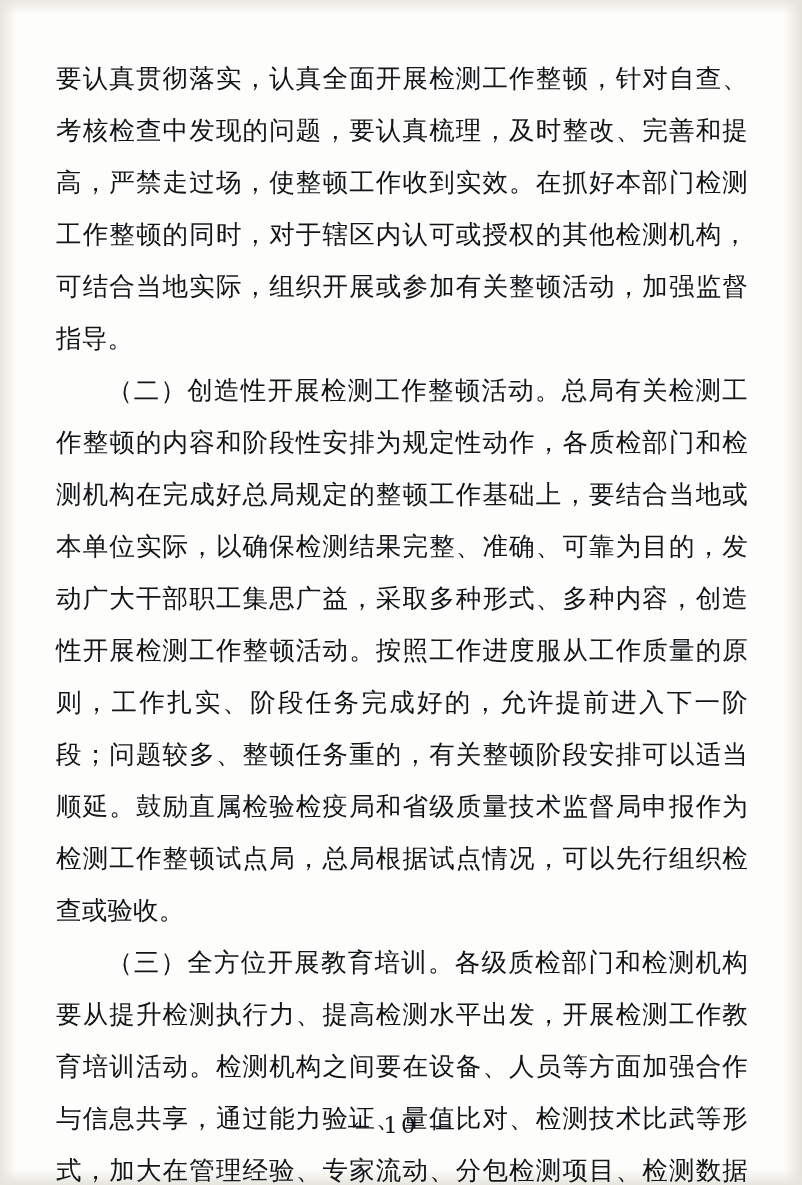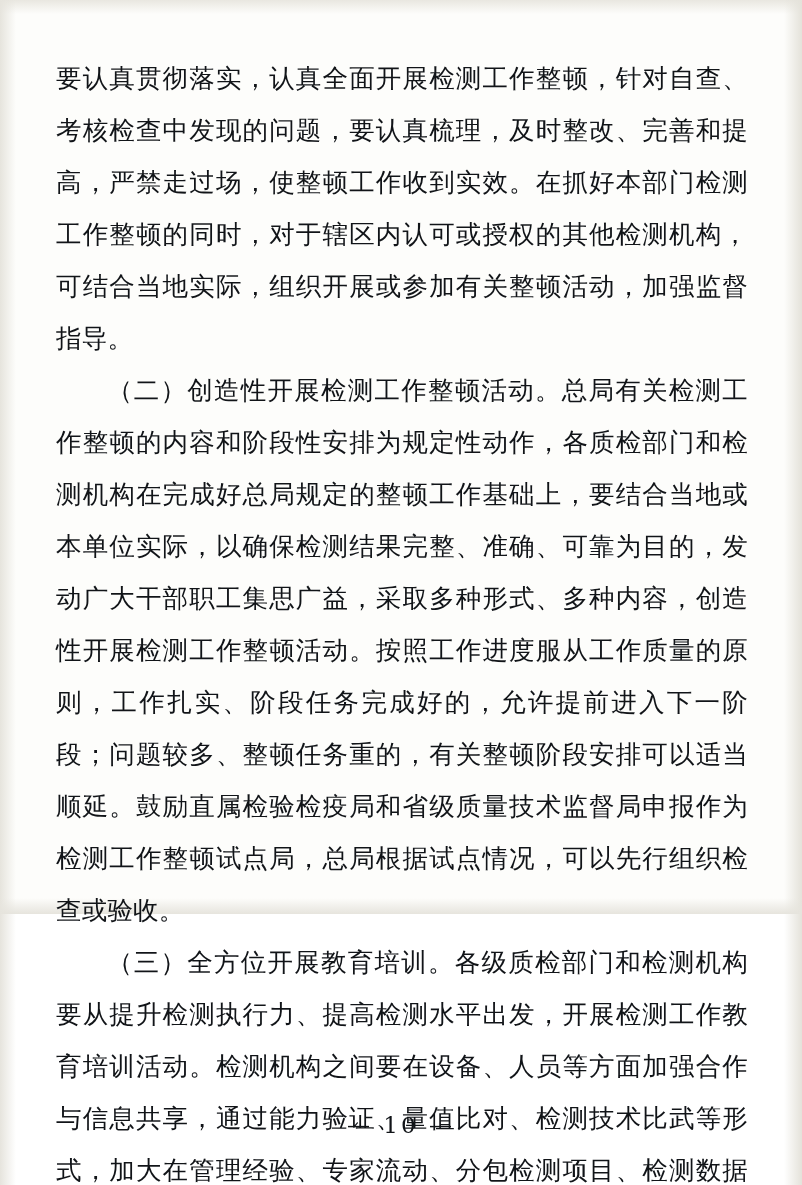--- a/index.html
+++ b/index.html
@@ -12,21 +12,21 @@
     height: 1185px;
     position: relative;
     overflow: hidden;
     font-family: "DejaVu Serif", "Liberation Serif", serif;
   }
   #page {
     position: absolute;
     left: 0;
     top: 0;
     width: 802px;
-    height: 914px;
+    height: 1185px;
     background: #fdfdfb;
   }
   .page-body {
     position: absolute;
     left: 56px;
     top: 52px;
     width: 692px;
   }
   .para {
     margin: 0 0 0 0;

